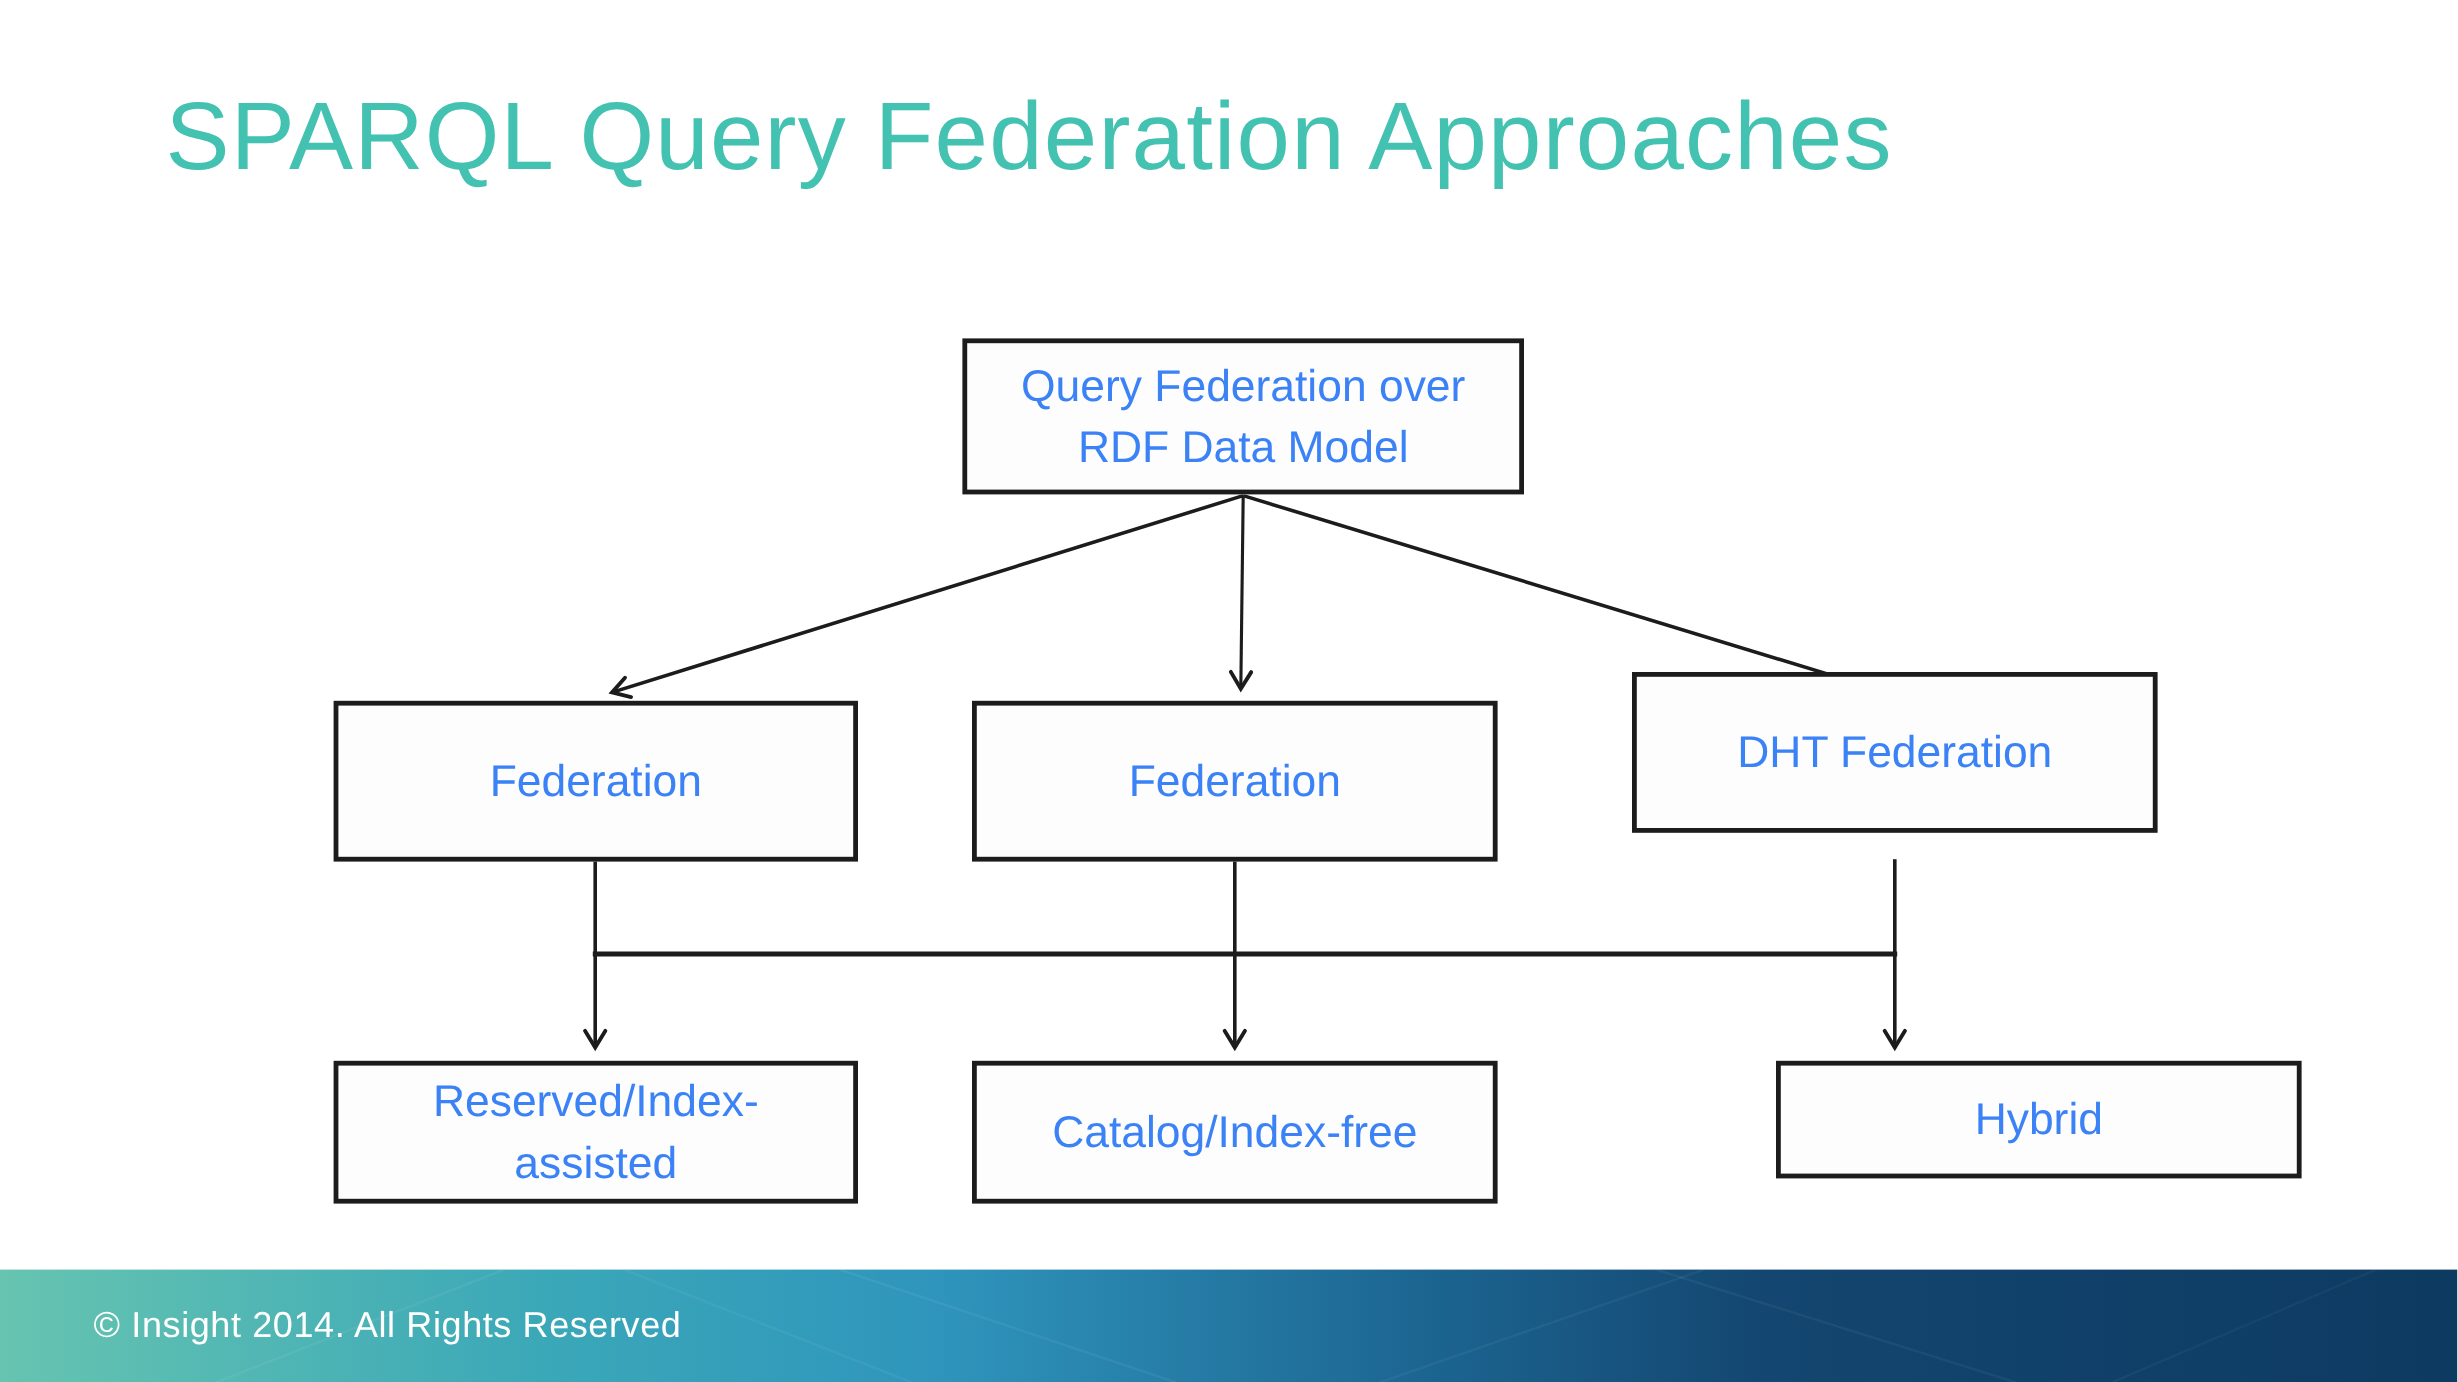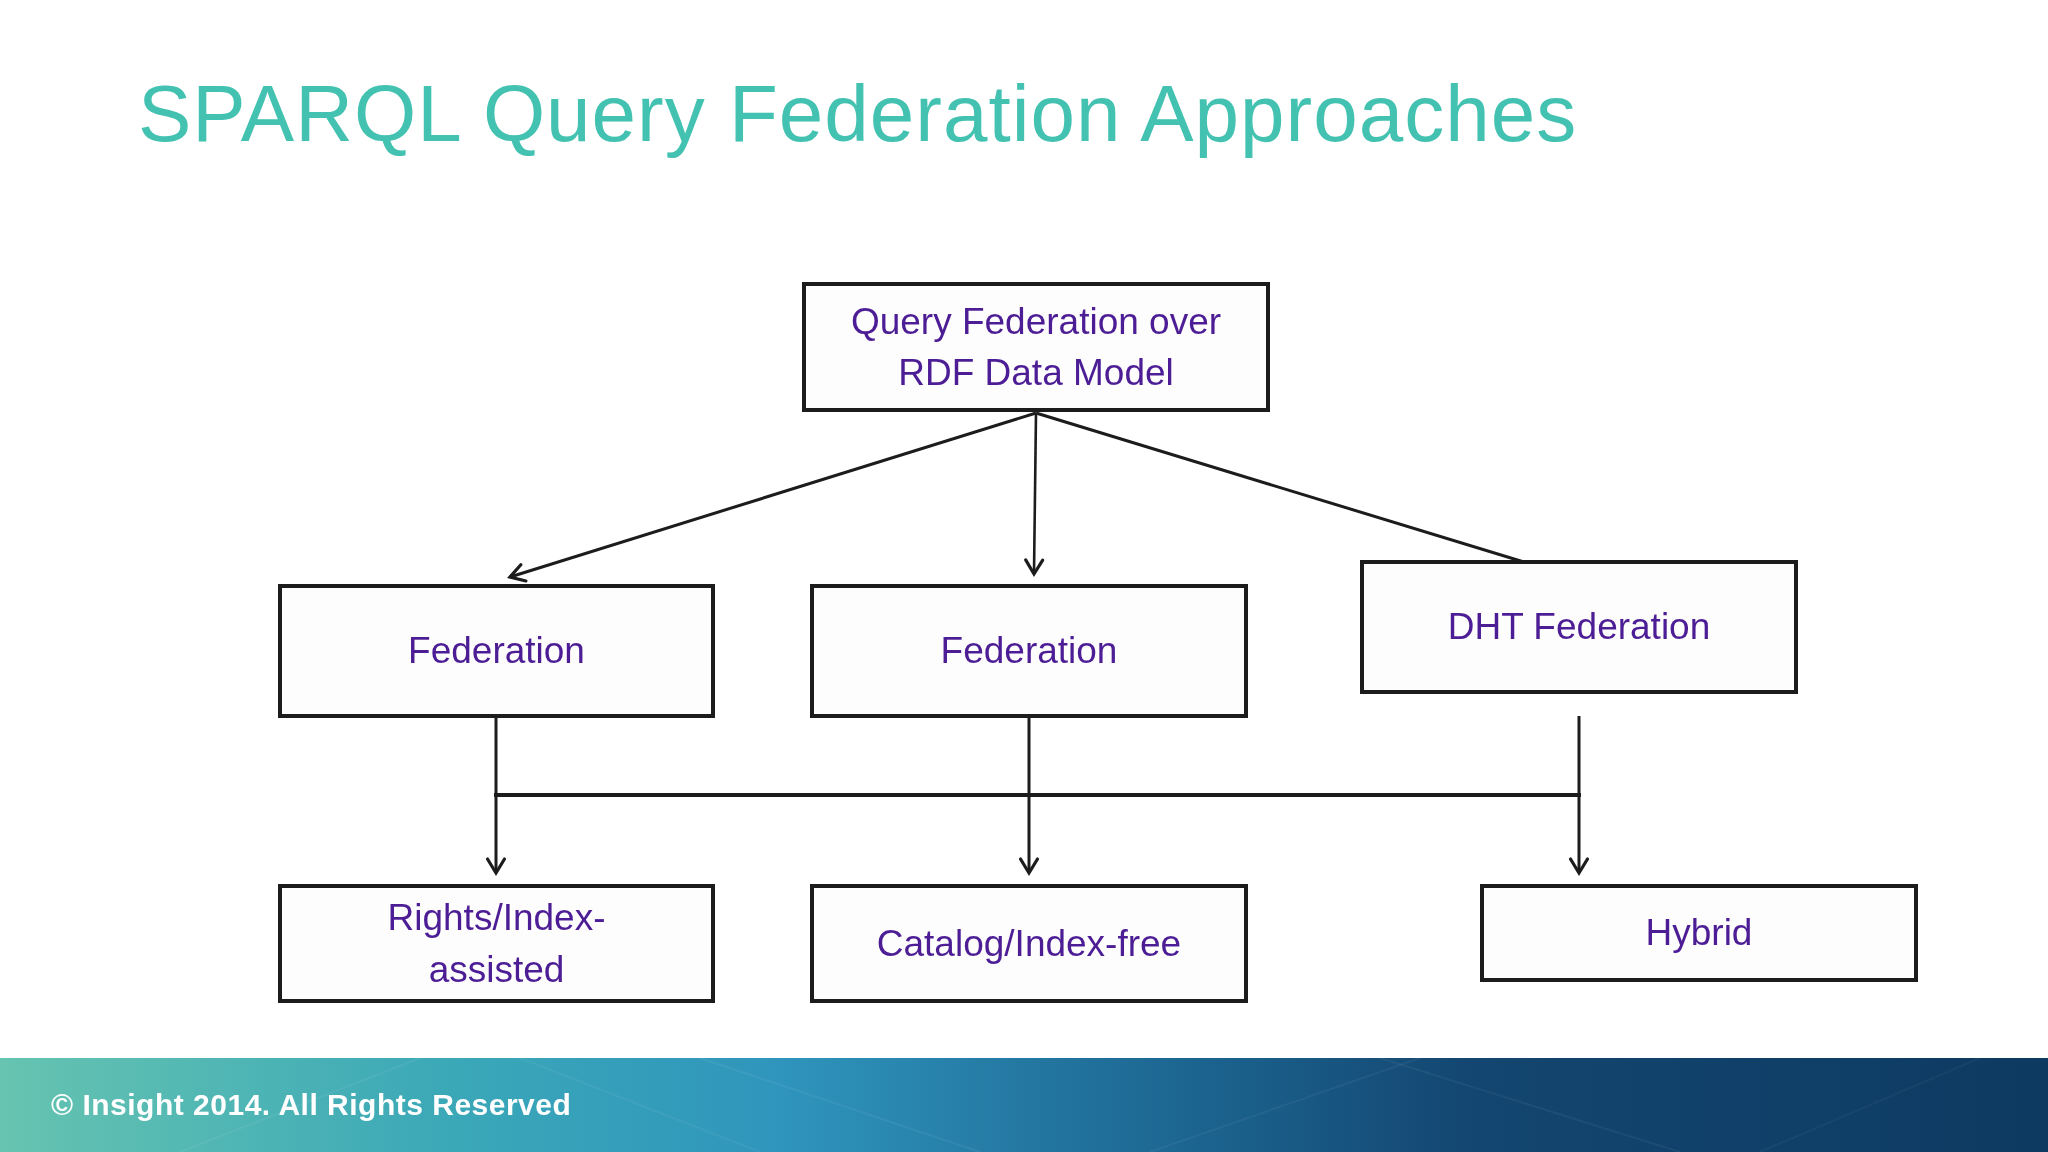--- a/index.html
+++ b/index.html
@@ -28,44 +28,44 @@
   .node {
     position:absolute;
     box-sizing:border-box;
     background:#fdfdfd;
     border:4px solid #1c1c1c;
     display:flex;
     flex-direction:column;
     align-items:center;
     justify-content:center;
     text-align:center;
-    color:#4c1d95;
+    color:#3b82f6;
     font-size:37px;
     line-height:1.38;
     font-weight:400;
   }
   .footer {
     position:absolute;
     left:0; bottom:0;
     width:2048px; height:94px;
     background:linear-gradient(90deg, #66c4b0 0%, #3ba8b8 22%, #2f95bc 38%, #1c6591 58%, #134670 72%, #0d3a61 100%);
     display:flex;
     align-items:center;
   }
   .footer-pattern {
     position:absolute; left:0; top:0;
     width:100%; height:100%;
     pointer-events:none;
   }
   .copyright {
     position:relative;
-    margin-left:51px;
+    margin-left:78px;
     color:#ffffff;
     font-size:30px;
-    font-weight:700;
+    font-weight:400;
     letter-spacing:0.5px;
   }
 </style>
 </head>
 <body>
 
 <div class="slide">
 
   <h1 class="title">SPARQL Query Federation Approaches</h1>
 
@@ -98,21 +98,21 @@
 
   <div class="node" style="left:810px; top:584px; width:438px; height:134px;">
     <div>Federation</div>
   </div>
 
   <div class="node" style="left:1360px; top:560px; width:438px; height:134px;">
     <div>DHT Federation</div>
   </div>
 
   <div class="node" style="left:278px; top:884px; width:437px; height:119px;">
-    <div>Rights/Index-</div>
+    <div>Reserved/Index-</div>
     <div>assisted</div>
   </div>
 
   <div class="node" style="left:810px; top:884px; width:438px; height:119px;">
     <div>Catalog/Index-free</div>
   </div>
 
   <div class="node" style="left:1436px; top:884px; width:438px; height:98px;margin-left:44px;">
     <div>Hybrid</div>
   </div>

